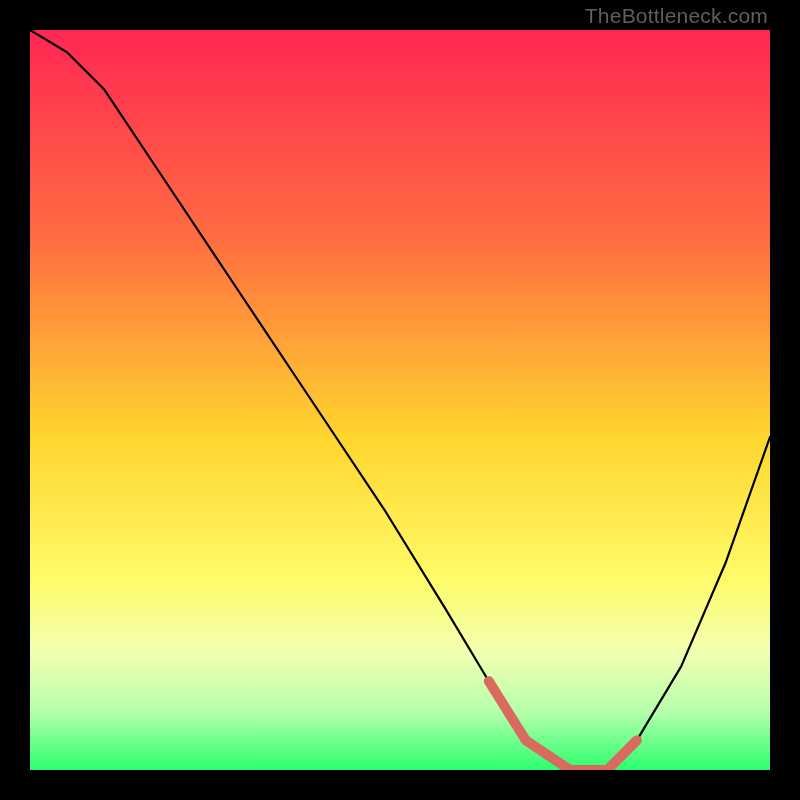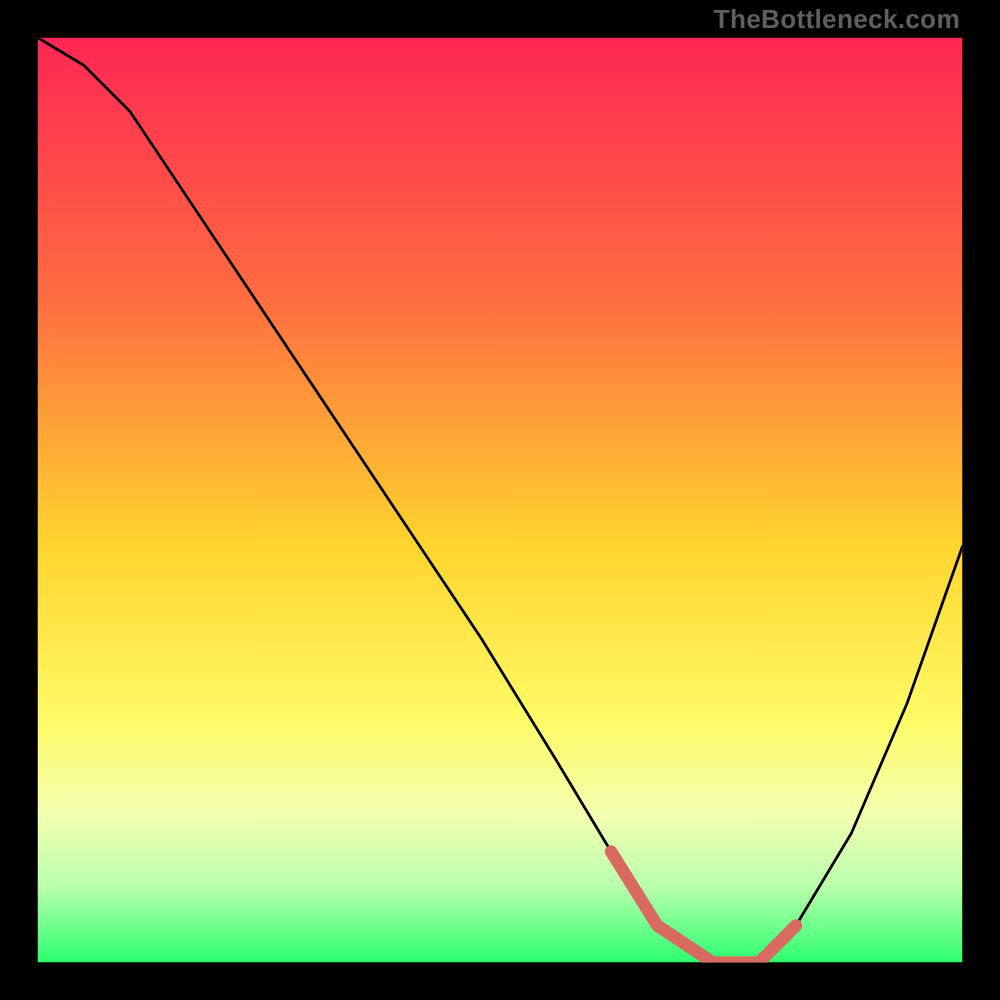--- a/index.html
+++ b/index.html
@@ -17,21 +17,21 @@
     top: 30px;
     width: 740px;
     height: 740px;
   }
   .watermark {
     position: absolute;
     top: 4px;
     right: 32px;
     color: #5f5f5f;
     font-size: 21px;
-    font-weight: 700;
+    font-weight: 400;
     letter-spacing: .2px;
   }
   svg { display: block; }
 </style>
 </head>
 <body>
 
 <div class="watermark">TheBottleneck.com</div>
 
 <div class="canvas">

